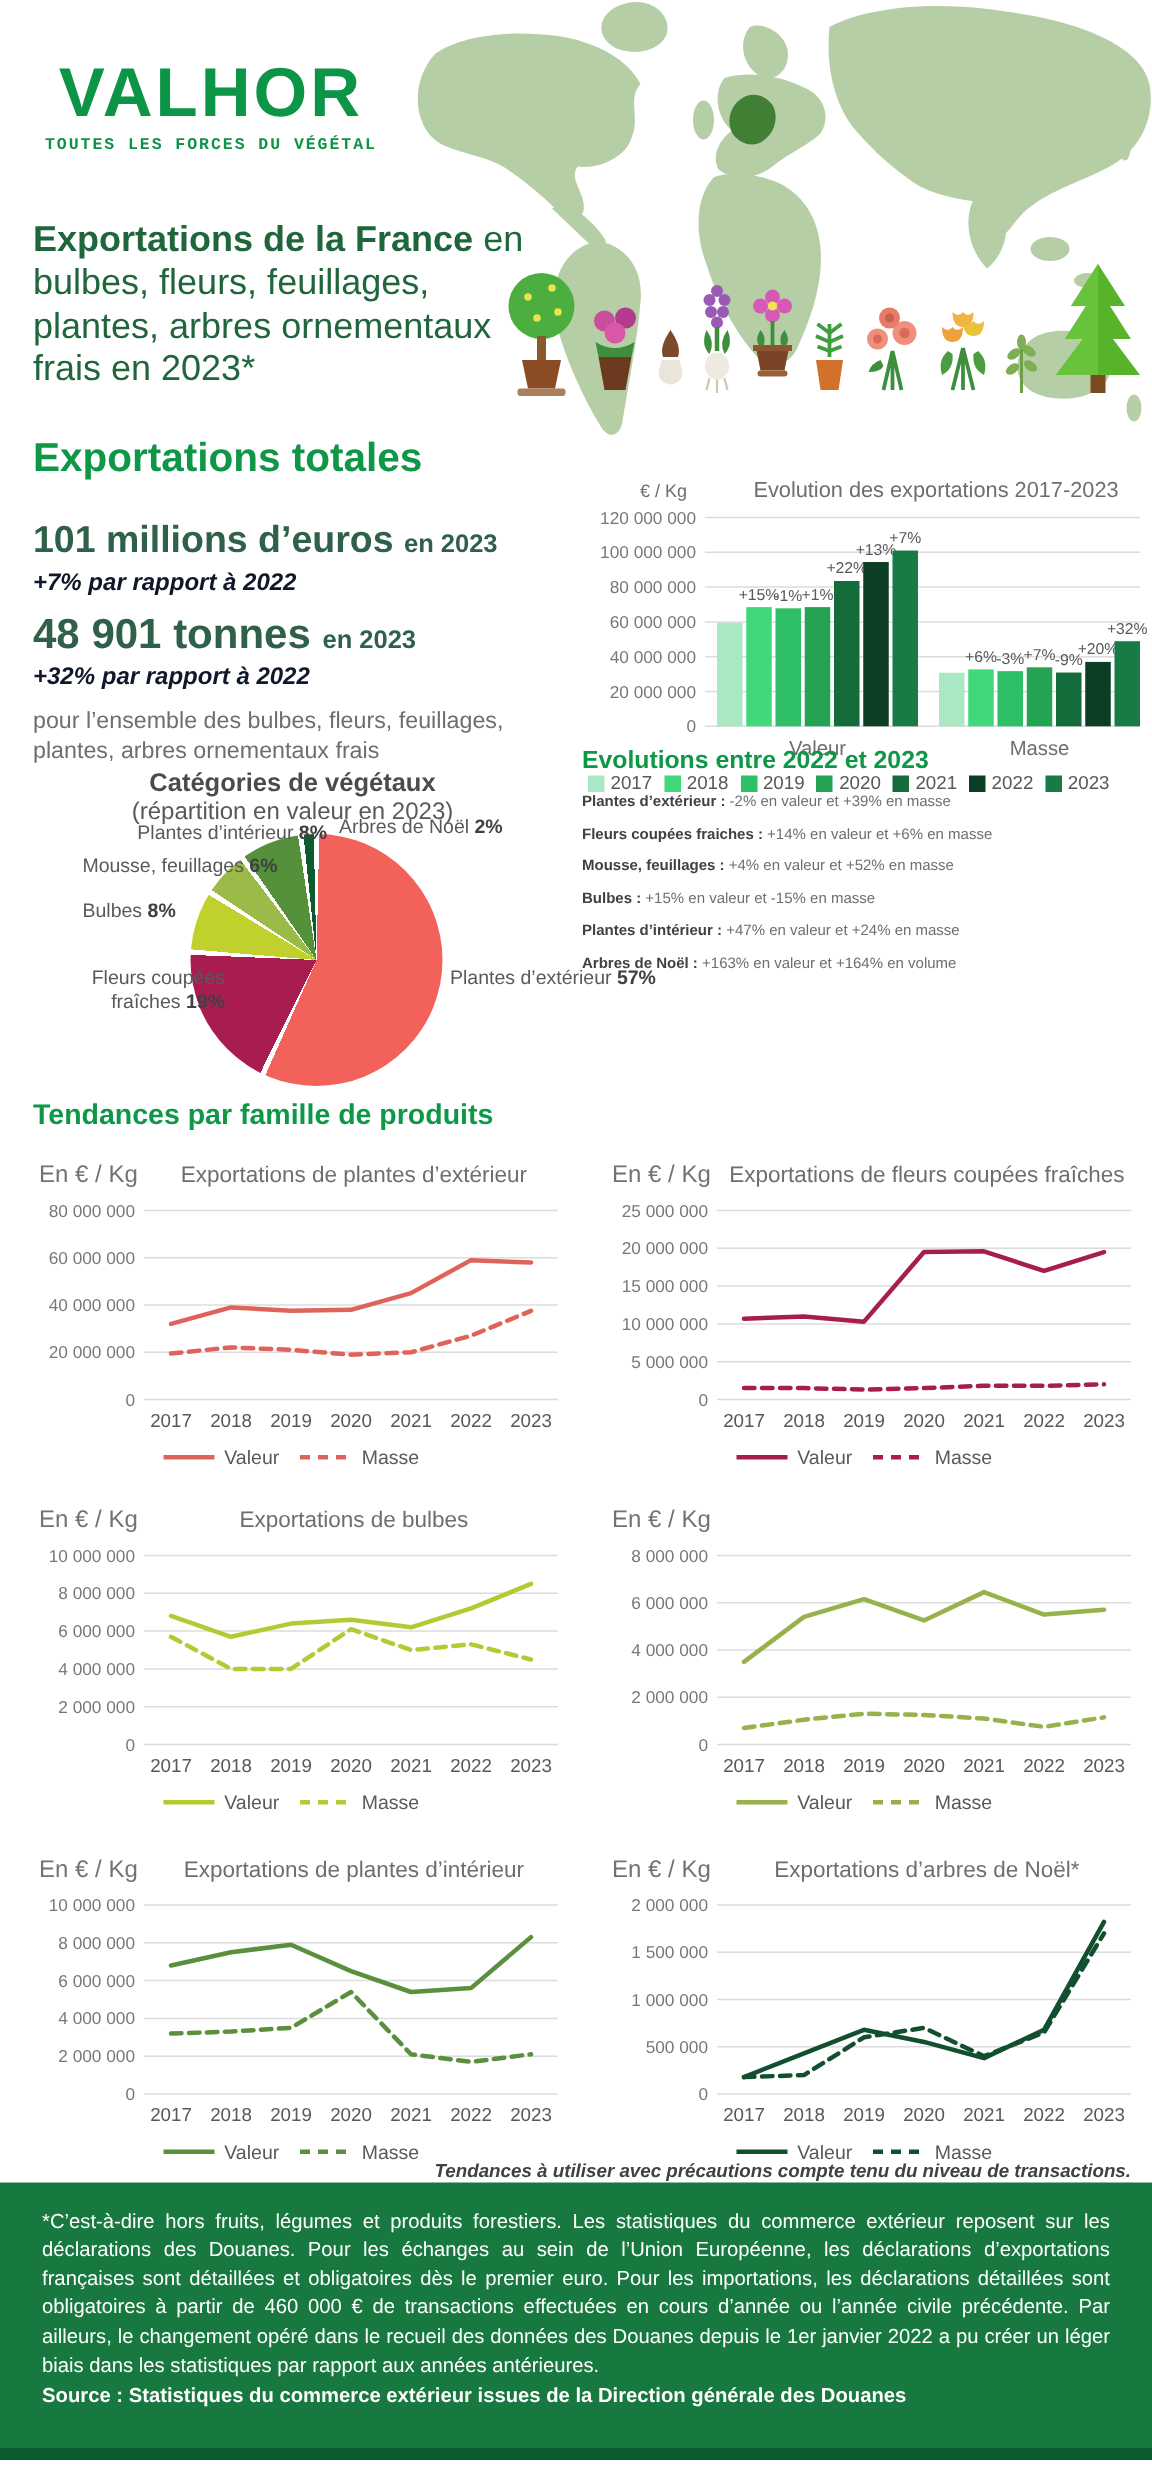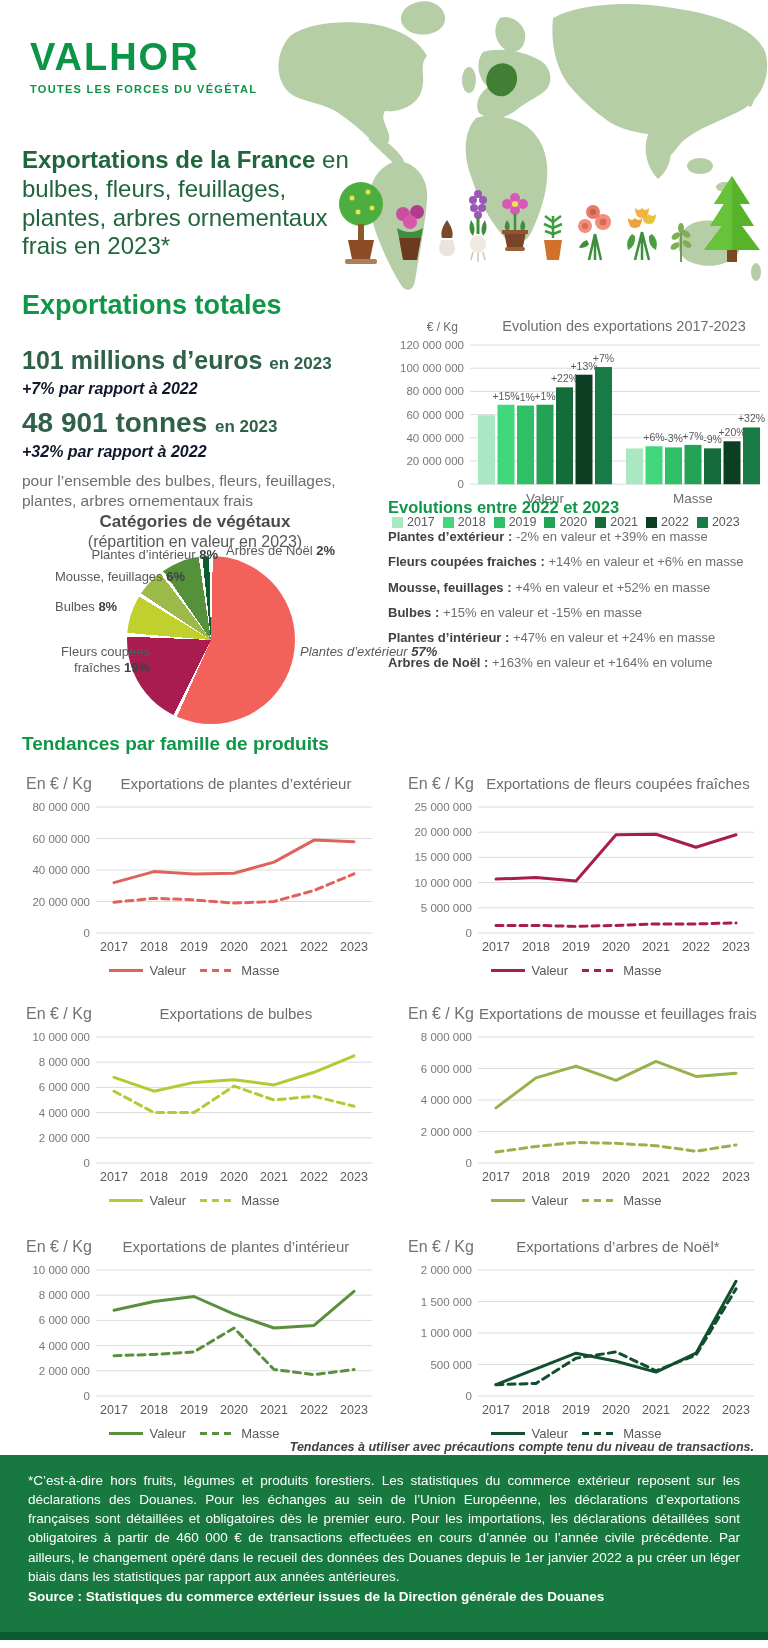--- a/index.html
+++ b/index.html
@@ -3,22 +3,22 @@
 <meta charset="utf-8">
 <style>
   html,body{margin:0;padding:0;background:#ffffff;}
   body{font-family:"Liberation Sans",sans-serif;-webkit-font-smoothing:antialiased;}
   #page{position:relative;width:768px;height:1648px;overflow:hidden;background:#fff;}
 
   
   .worldmap{position:absolute;left:268px;top:0;width:500px;height:292px;z-index:0;}
   .plant-row{position:absolute;left:338px;top:172px;width:426px;height:92px;display:flex;align-items:flex-end;justify-content:space-between;z-index:2;}
   .brand{position:absolute;left:30px;top:38px;z-index:3;}
-  .brand-logo{font-size:38px;font-weight:800;color:#0c9447;letter-spacing:2px;line-height:1;}
-  .brand-tagline{font-size:11px;font-weight:700;color:#0c9447;letter-spacing:1.3px;margin-top:7px;}
+  .brand-logo{font-size:46px;font-weight:800;color:#0c9447;letter-spacing:2px;line-height:1;text-align:center;}
+  .brand-tagline{font-size:11px;font-weight:700;color:#0c9447;letter-spacing:1.3px;margin-top:7px;font-family:Liberation Mono, monospace;}
   .main-title{position:absolute;left:22px;top:146px;width:350px;font-size:24px;line-height:1.2;color:#20663c;z-index:3;}
   .main-title b{font-weight:800;}
 
   
   .totals{position:absolute;left:22px;top:290px;width:362px;z-index:3;}
   .totals h2{font-size:27px;color:#0f9748;font-weight:800;margin:0 0 26px 0;}
   .stat{font-size:25px;font-weight:800;color:#2f6049;line-height:1.1;}
   .stat.big{font-size:28px;}
   .stat small{font-size:17px;font-weight:800;}
   .stat-change{font-size:16px;font-weight:700;font-style:italic;color:#0f172a;margin:5px 0 10px 0;}
@@ -32,31 +32,31 @@
   .bl-item{display:flex;align-items:center;}
   .bl-item .sw{width:11px;height:11px;display:inline-block;margin-right:4px;}
 
   
   .pie-section{position:absolute;left:0;top:505px;width:392px;height:235px;z-index:1;}
   .pie-title{position:absolute;left:30px;top:6px;width:330px;text-align:center;font-size:17px;font-weight:800;color:#4a4b4d;line-height:1.25;}
   .pie-subtitle{font-weight:400;font-size:16px;color:#58595b;display:block;}
   .pie{position:absolute;left:127px;top:51px;width:168px;height:168px;border-radius:50%;}
   .pl{position:absolute;font-size:13px;color:#58595b;line-height:1.2;}
   .pl b{color:#3f4142;}
-  .pl0{left:300px;top:139px;width:160px;text-align:left;font-style:italic;}
+  .pl0{left:300px;top:139px;width:160px;text-align:left;}
   .pl1{left:36px;top:139px;width:114px;text-align:right;}
   .pl2{left:55px;top:94px;width:95px;text-align:left;}
   .pl3{left:20px;top:64px;width:165px;text-align:right;}
   .pl4{left:38px;top:42px;width:180px;text-align:right;}
   .pl5{left:226px;top:38px;width:150px;text-align:left;}
 
   
   .evolutions{position:absolute;left:388px;top:498px;width:374px;z-index:1;}
   .evolutions h3{font-size:16.5px;color:#0f9748;font-weight:800;margin:0 0 12px 0;}
-  .evo-item{font-size:13px;color:#6d6e71;line-height:1.25;margin-bottom:9px;}
+  .evo-item{font-size:10px;color:#6d6e71;line-height:1.25;margin-bottom:9px;}
   .evo-item b{color:#3f4142;}
 
   .tendances{position:absolute;left:22px;top:733px;font-size:19px;color:#0f9748;font-weight:800;z-index:1;}
 
   
   .lc{position:absolute;width:372px;z-index:1;}
   #lc0{left:8px;top:775px;} #lc1{left:390px;top:775px;}
   #lc2{left:8px;top:1005px;} #lc3{left:390px;top:1005px;}
   #lc4{left:8px;top:1238px;} #lc5{left:390px;top:1238px;}
   .lc-head{display:flex;align-items:baseline;height:22px;margin-bottom:2px;}
@@ -421,21 +421,20 @@
           <span class="leg-line" style="background: rgb(179, 203, 51);"></span>
           <span>Valeur</span>
         </span>
         <span class="leg-item">
           <span class="leg-line" style="background: repeating-linear-gradient(90deg, rgb(179, 203, 51) 0px, rgb(179, 203, 51) 7px, transparent 7px, transparent 12px);"></span>
           <span>Masse</span>
         </span>
       </div></div>
   <div class="lc" id="lc3"><div class="lc-head">
         <span class="lc-unit">En € / Kg</span>
-        <span class="lc-title">Exportations de mousse et feuillages frais</span>
       </div><svg width="372" height="158">
         <line x1="88" x2="364" y1="8" y2="8" stroke="#dcdcdc" stroke-width="1"></line>
         <text x="82" y="12" text-anchor="end" font-size="11.5" fill="#77787b">8 000 000</text>
         <line x1="88" x2="364" y1="39.5" y2="39.5" stroke="#dcdcdc" stroke-width="1"></line>
         <text x="82" y="43.5" text-anchor="end" font-size="11.5" fill="#77787b">6 000 000</text>
         <line x1="88" x2="364" y1="71" y2="71" stroke="#dcdcdc" stroke-width="1"></line>
         <text x="82" y="75" text-anchor="end" font-size="11.5" fill="#77787b">4 000 000</text>
         <line x1="88" x2="364" y1="102.5" y2="102.5" stroke="#dcdcdc" stroke-width="1"></line>
         <text x="82" y="106.5" text-anchor="end" font-size="11.5" fill="#77787b">2 000 000</text>
         <line x1="88" x2="364" y1="134" y2="134" stroke="#dcdcdc" stroke-width="1"></line>

